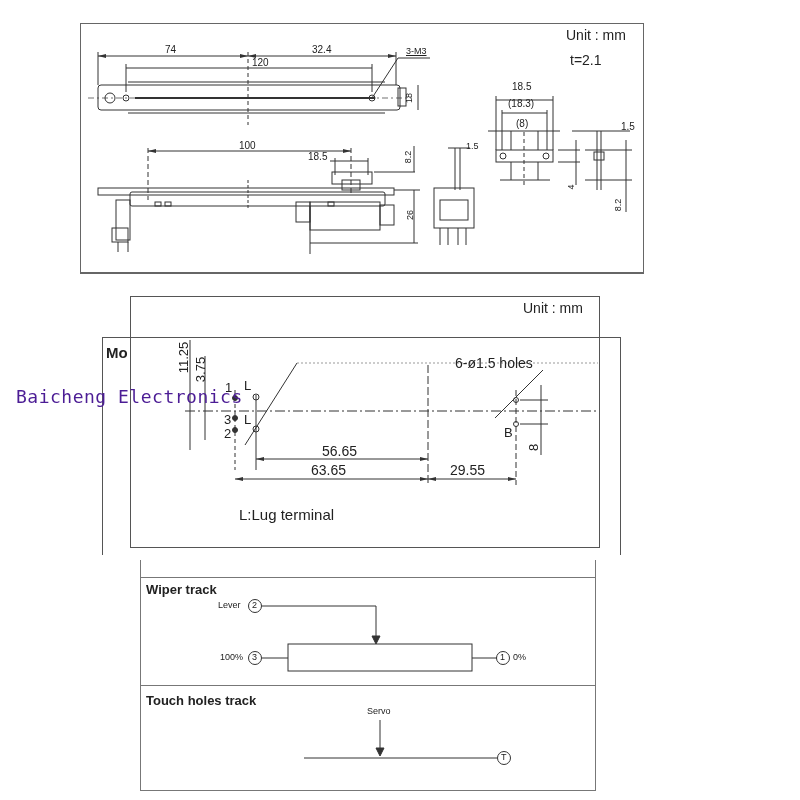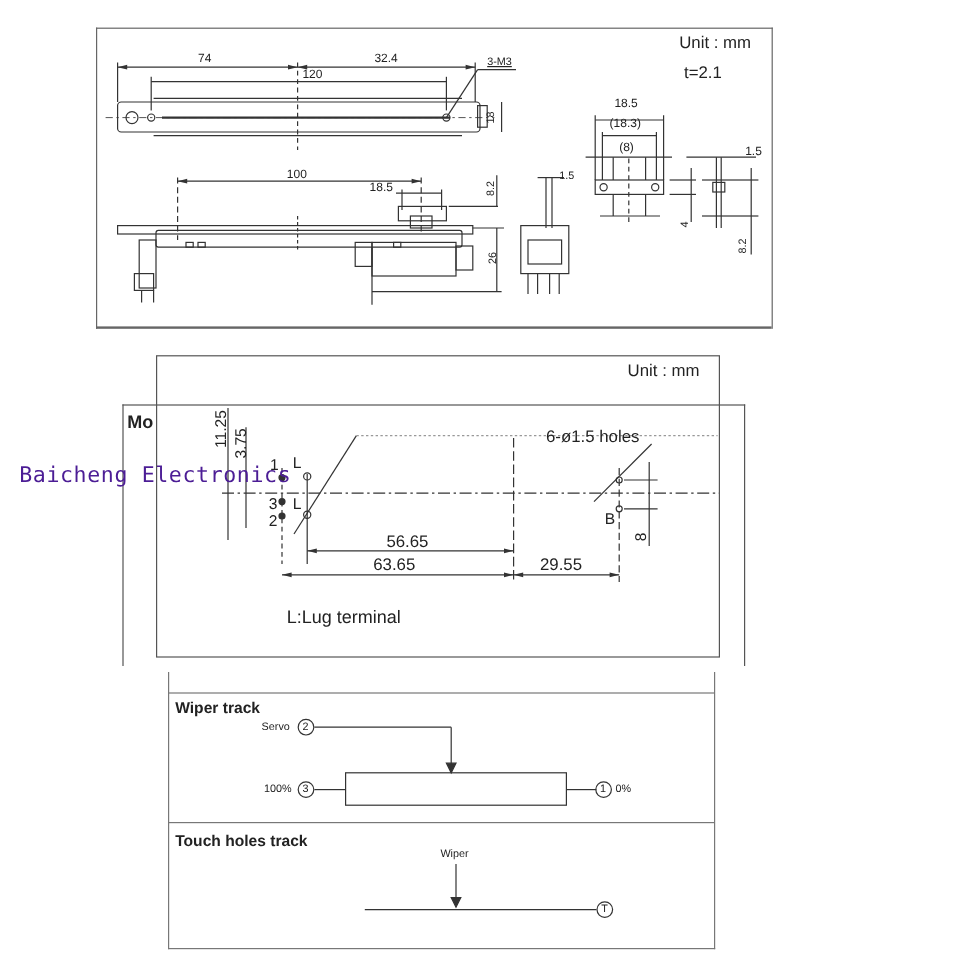--- a/index.html
+++ b/index.html
@@ -208,24 +208,24 @@
 <div class="lbl" style="left:530px;top:440px;font-size:13px;transform:rotate(-90deg);">8</div>
 <div class="lbl" style="left:322px;top:443px;font-size:14px;">56.65</div>
 <div class="lbl" style="left:311px;top:462px;font-size:14px;">63.65</div>
 <div class="lbl" style="left:450px;top:462px;font-size:14px;">29.55</div>
 <div class="lbl" style="left:239px;top:496px;font-size:15px;margin-top:10px;">L:Lug terminal</div>
 
 <div class="abs" style="left:140px;top:560px;width:454px;height:230px;border:1.5px solid #777;border-top:none;"></div>
 <div class="abs" style="left:140px;top:577px;width:455px;height:107px;border-top:1.5px solid #777;border-bottom:1.5px solid #777;"></div>
 
 <div class="lbl" style="left:146px;top:582px;font-size:13px;font-weight:bold;">Wiper track</div>
-<div class="lbl" style="left:218px;top:600px;font-size:9px;">Servo</div>
+<div class="lbl" style="left:218px;top:600px;font-size:9px;">Lever</div>
 <div class="lbl" style="left:252px;top:600px;font-size:9px;">2</div>
 <div class="lbl" style="left:220px;top:652px;font-size:9px;">100%</div>
 <div class="lbl" style="left:252px;top:652px;font-size:9px;">3</div>
 <div class="lbl" style="left:500px;top:652px;font-size:9px;">1</div>
 <div class="lbl" style="left:513px;top:652px;font-size:9px;">0%</div>
 
 <div class="lbl" style="left:146px;top:693px;font-size:13px;font-weight:bold;">Touch holes track</div>
-<div class="lbl" style="left:367px;top:706px;font-size:9px;">Wiper</div>
+<div class="lbl" style="left:367px;top:706px;font-size:9px;">Servo</div>
 <div class="lbl" style="left:501px;top:752px;font-size:9px;">T</div>
 
 <div class="watermark">Baicheng Electronics</div>
 
 </body></html>

